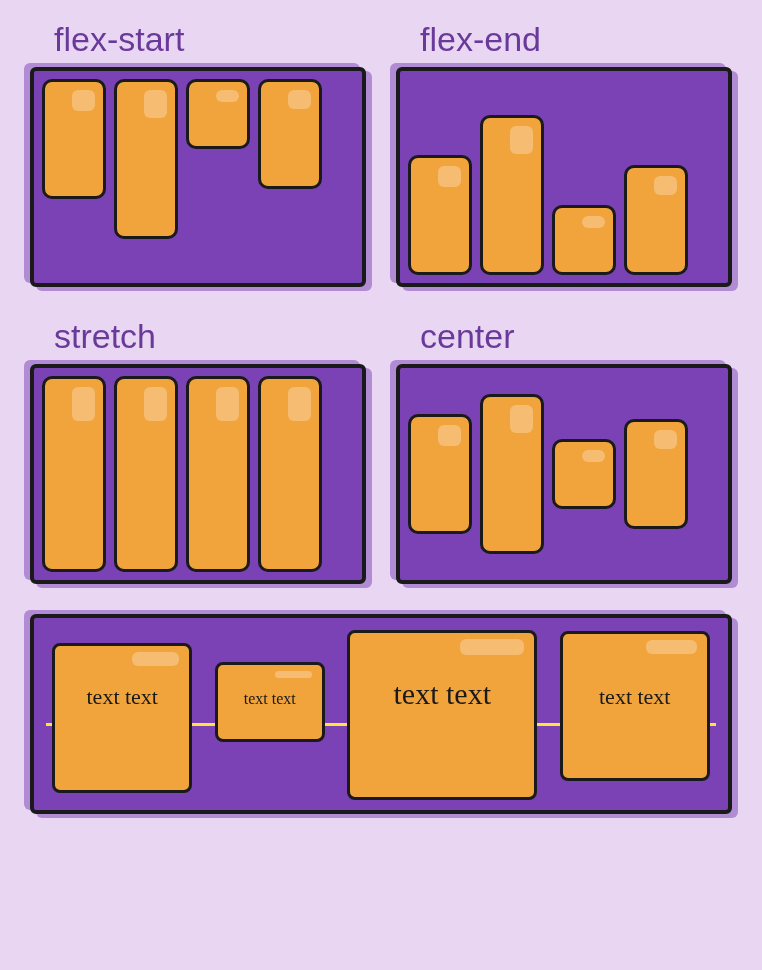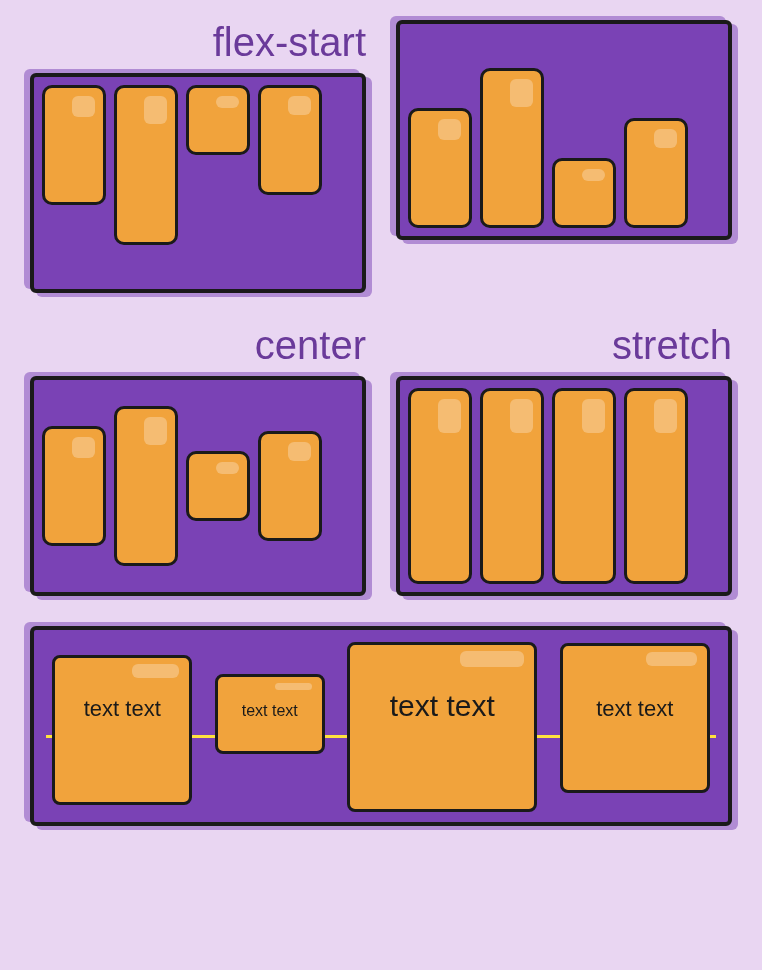--- a/index.html
+++ b/index.html
@@ -11,24 +11,23 @@
     padding: 20px 30px;
   }
   .grid {
     display: grid;
     grid-template-columns: 1fr 1fr;
     gap: 30px 30px;
   }
   .cell { }
   .label {
     color: #6a3a9a;
-    font-size: 40px;
+    font-size: 34px;
     margin: 0 0 8px 24px;
     font-weight: 400;
-    text-align: right;
   }
   .container {
     background: #7a42b5;
     border: 4px solid #1a1a1a;
     border-radius: 6px;
     height: 220px;
     display: flex;
     padding: 8px;
     gap: 8px;
     position: relative;
@@ -69,20 +68,21 @@
   }
   .baseline .item {
     width: auto;
     flex: 0 0 auto;
     border-radius: 8px;
     display:flex;
     align-items:center;
     justify-content:center;
     color:#1a1a1a;
     line-height:1;
+    font-family:Liberation Serif, serif;
   }
   .baseline-line{
     position:absolute;
     left:12px; right:12px;
     height:3px;
     background:#ffe23f;
     pointer-events:none;
   }
   .baseline .item::after{ top:6px; right:10px; width:35%; height:10%; }
 </style>
@@ -95,45 +95,46 @@
     <div class="label">flex-start</div>
     <div class="container c-flexstart">
         <div class="item" style="height: 120px;"></div>
         <div class="item" style="height: 160px;"></div>
         <div class="item" style="height: 70px;"></div>
         <div class="item" style="height: 110px;"></div>
       </div>
   </div>
 
   <div class="cell">
+    <div class="label">flex-end</div>
     <div class="container c-flexend">
-        <div class="item" style="height: 120px;"></div>
-        <div class="item" style="height: 160px;"></div>
-        <div class="item" style="height: 70px;"></div>
-        <div class="item" style="height: 110px;"></div>
-      </div>
-  </div>
-
-  <div class="cell">
-    <div class="label">center</div>
-    <div class="container c-center">
         <div class="item" style="height: 120px;"></div>
         <div class="item" style="height: 160px;"></div>
         <div class="item" style="height: 70px;"></div>
         <div class="item" style="height: 110px;"></div>
       </div>
   </div>
 
   <div class="cell">
     <div class="label">stretch</div>
     <div class="container c-stretch">
         <div class="item"></div>
         <div class="item"></div>
         <div class="item"></div>
         <div class="item"></div>
+      </div>
+  </div>
+
+  <div class="cell">
+    <div class="label">center</div>
+    <div class="container c-center">
+        <div class="item" style="height: 120px;"></div>
+        <div class="item" style="height: 160px;"></div>
+        <div class="item" style="height: 70px;"></div>
+        <div class="item" style="height: 110px;"></div>
       </div>
   </div>
 
   <div class="cell full">
     <div class="container baseline">
       <div class="baseline-line" style="top: 105px;"></div>
     <div class="item" style="height: 150px; width: 140px; font-size: 22px; align-items: flex-start; padding-top: 40px;">
           <span>text text</span>
         </div>
         <div class="item" style="height: 80px; width: 110px; font-size: 16px; align-items: flex-start; padding-top: 26px;">

